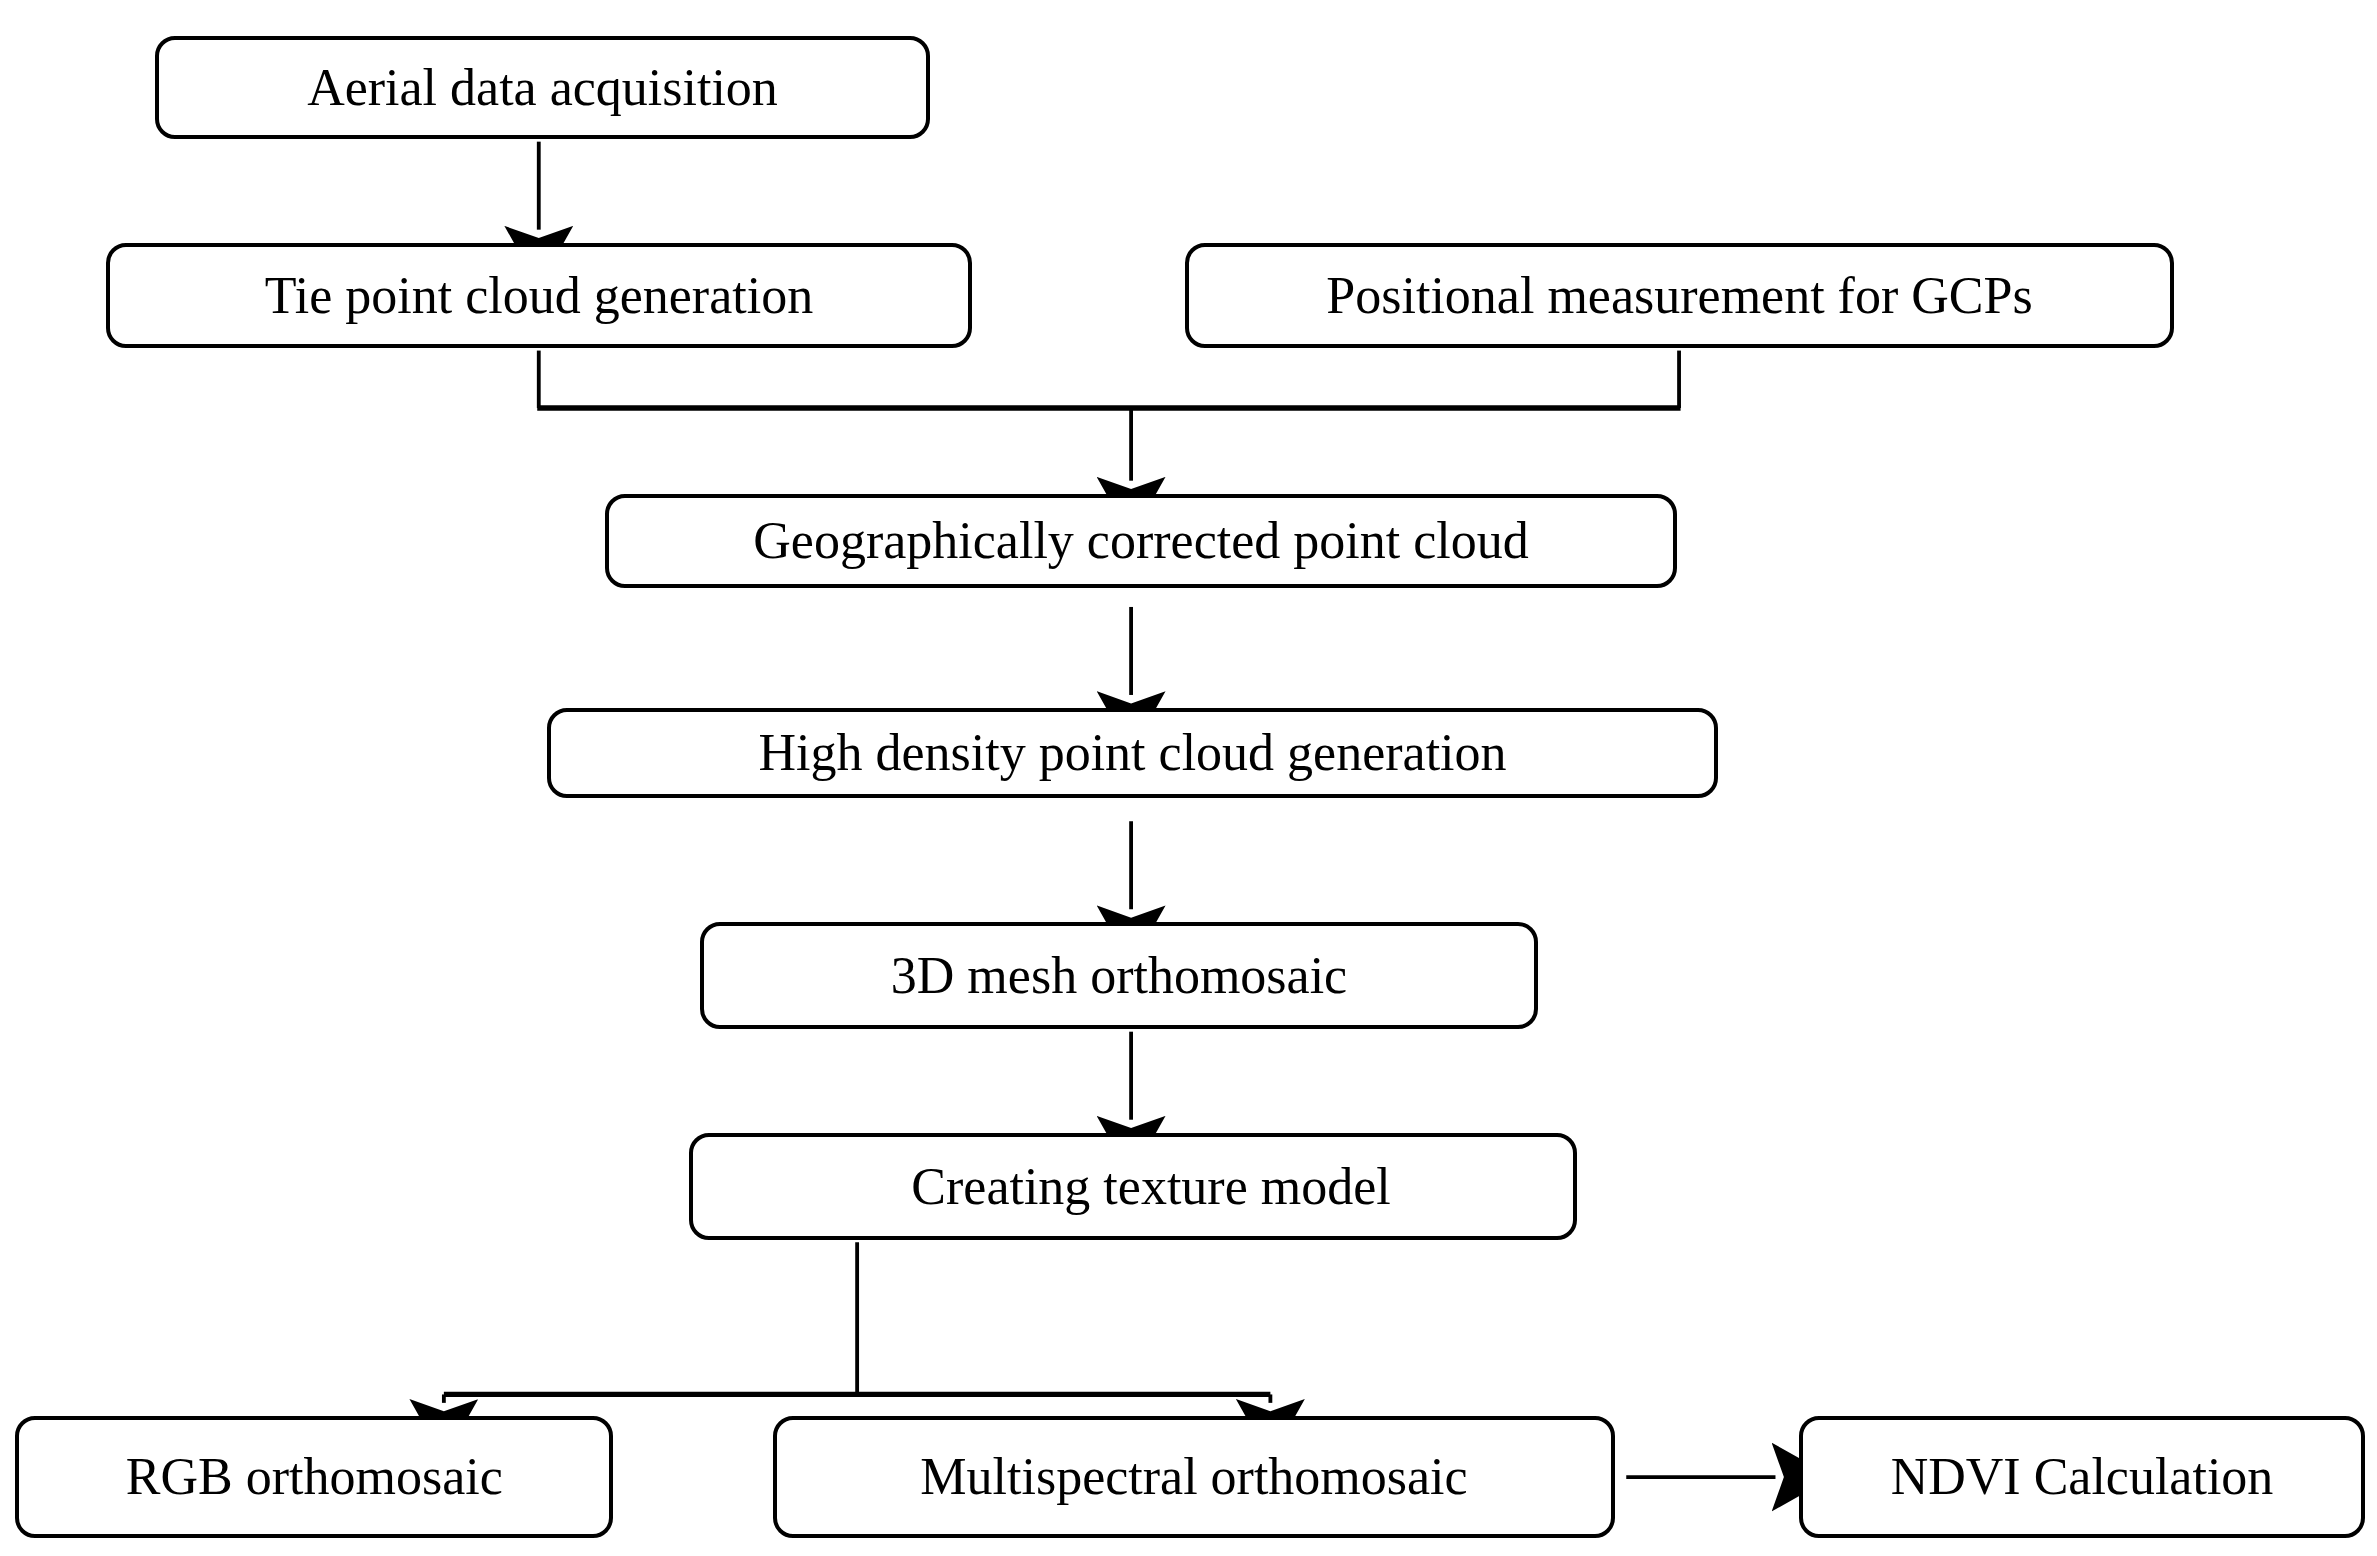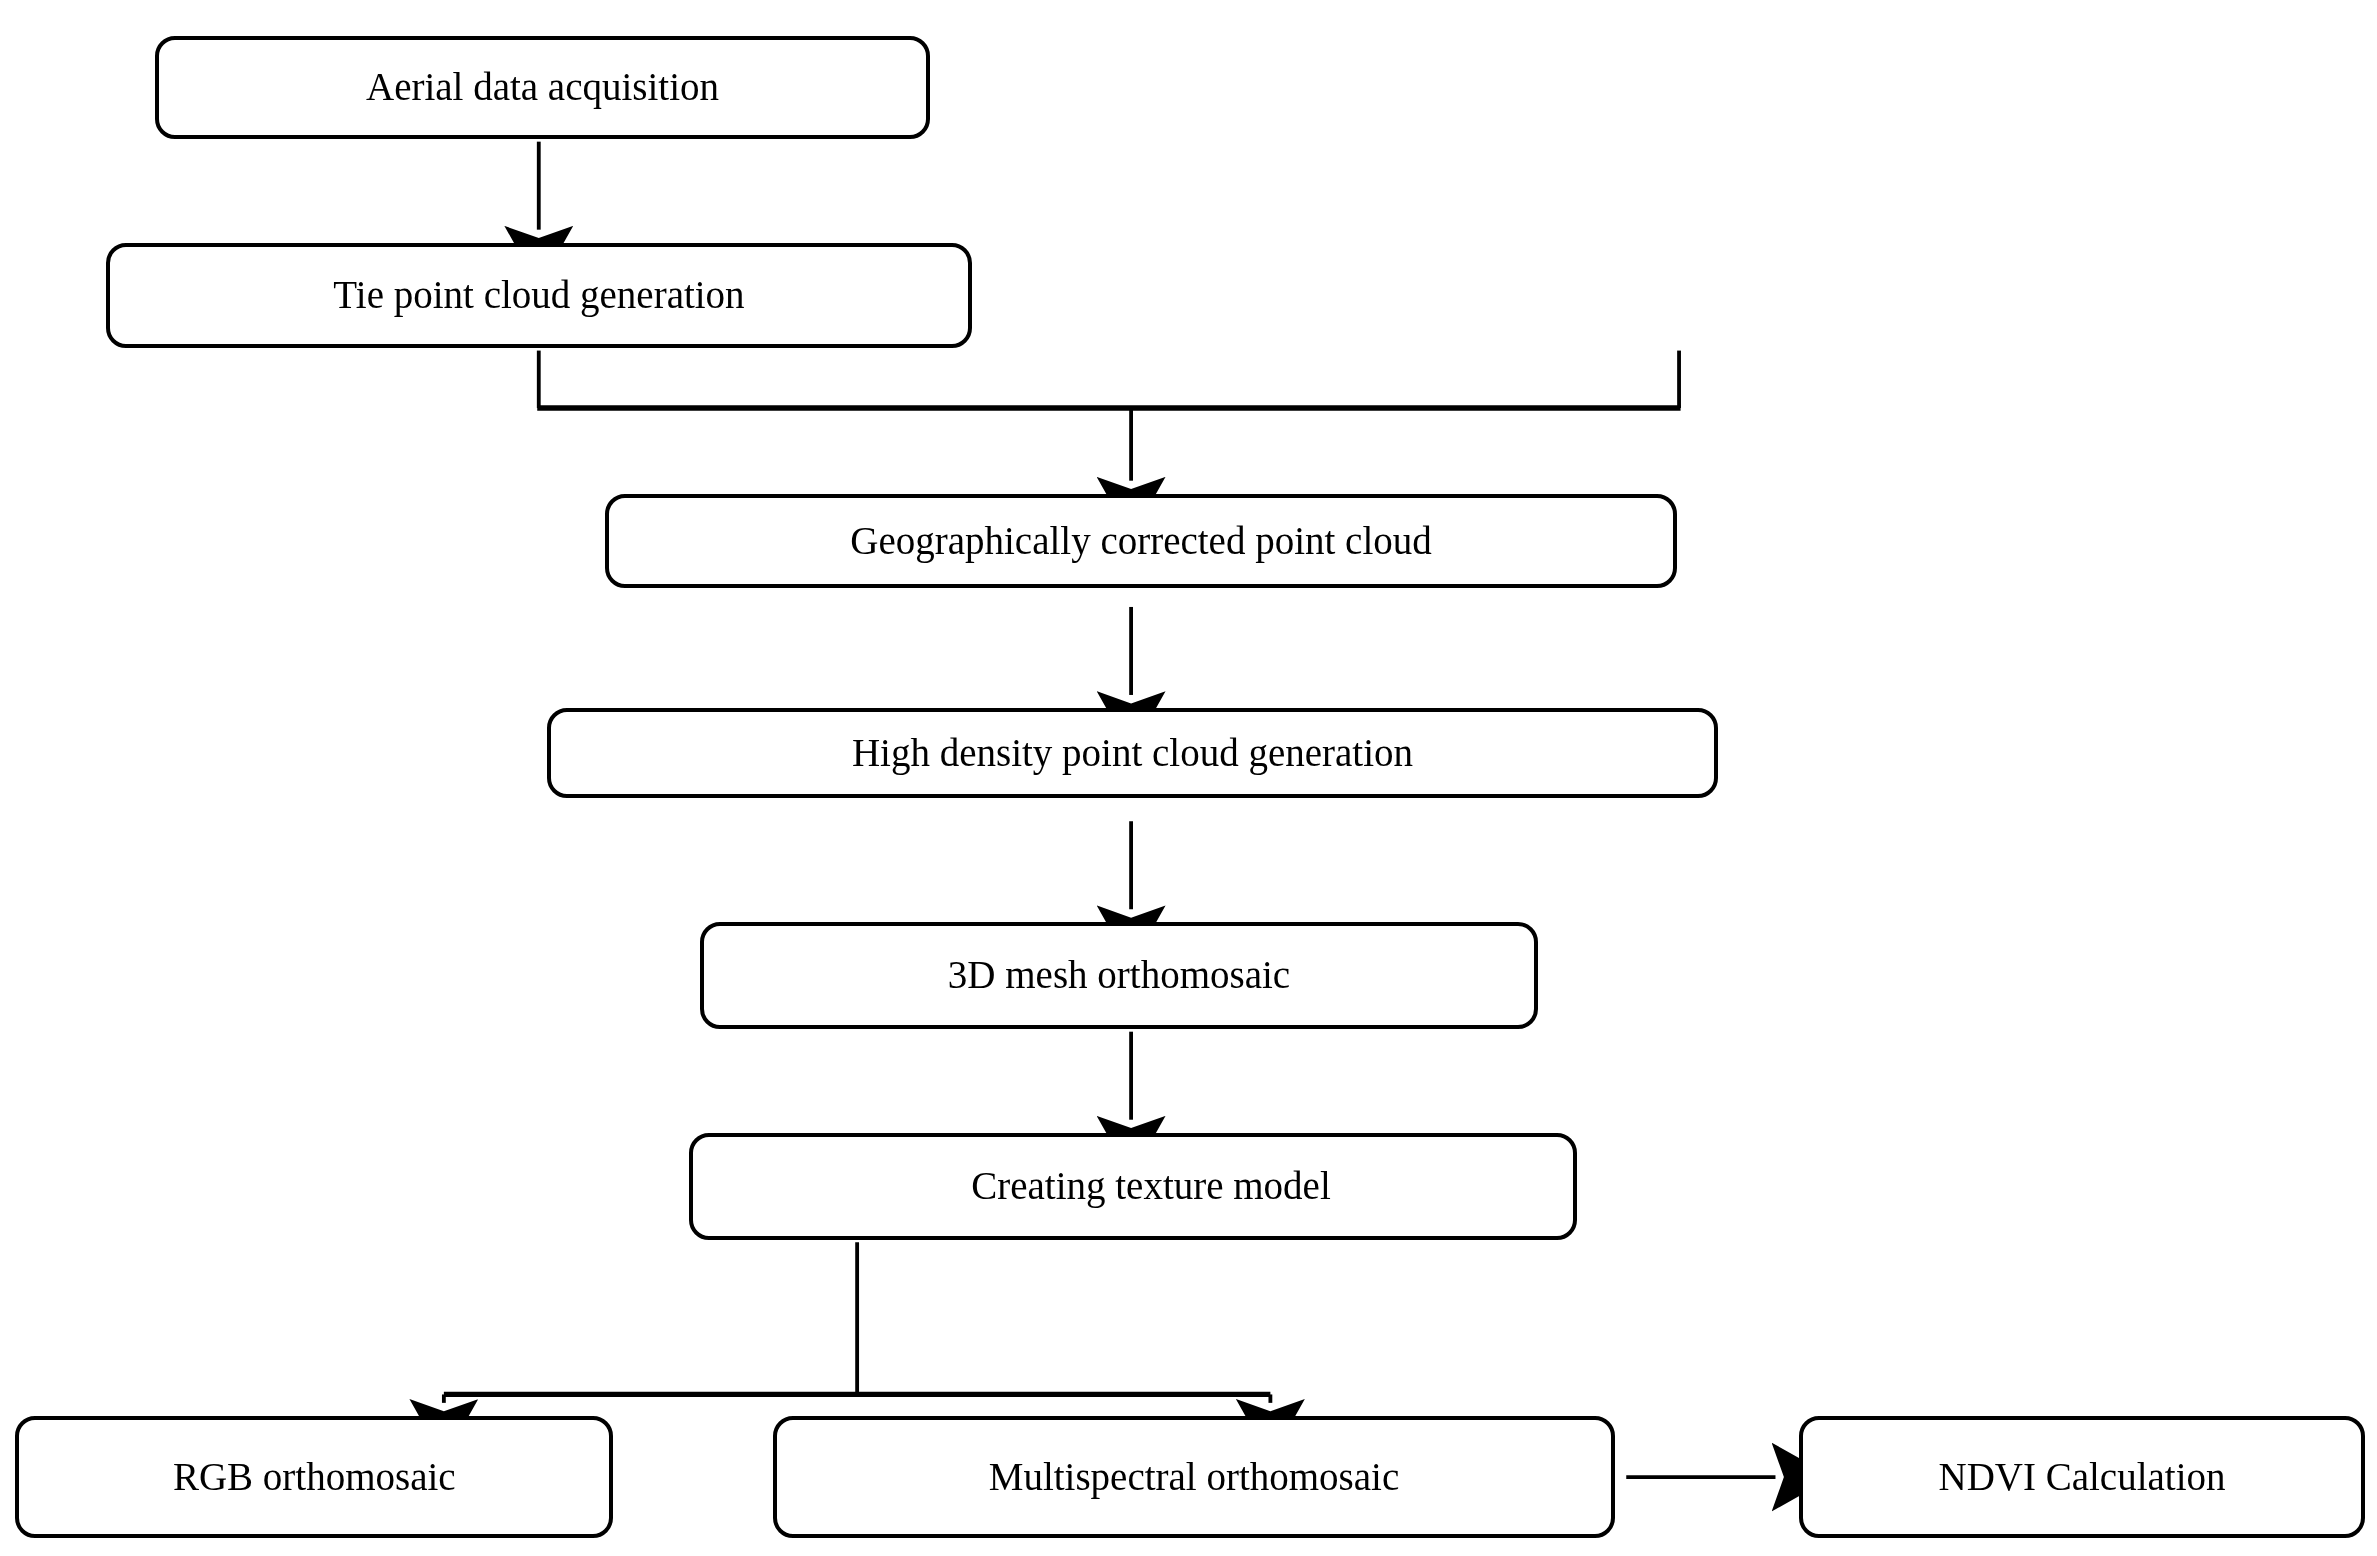--- a/index.html
+++ b/index.html
@@ -22,21 +22,21 @@
     border: 4.6px solid #000000;
     border-radius: 20px;
     background: #ffffff;
     display: flex;
     align-items: center;
     justify-content: center;
     text-align: center;
   }
   .node-label {
     font-family: "Liberation Serif", "DejaVu Serif", serif;
-    font-size: 39px;
+    font-size: 52px;
     line-height: 1.1;
     color: #000000;
     white-space: nowrap;
     padding: 0 13.8px;
   }
   .conn {
     position: absolute;
     pointer-events: none;
   }
   .conn svg {
@@ -104,20 +104,23 @@
   </div>
 
   <div class="node" style="left:155px; top:36px; width:775px; height:103px;">
     <span class="node-label">Aerial data acquisition</span>
   </div>
 
   <div class="node" style="left:106px; top:243px; width:866px; height:105px;">
     <span class="node-label">Tie point cloud generation</span>
   </div>
 
+  <div class="node" style="left:1185px; top:243px; width:989px; height:105px;">
+    <span class="node-label">Positional measurement for GCPs</span>
+  </div>
 
   <div class="node" style="left:605px; top:494px; width:1072px; height:94px;">
     <span class="node-label">Geographically corrected point cloud</span>
   </div>
 
   <div class="node" style="left:547px; top:708px; width:1171px; height:90px;">
     <span class="node-label">High density point cloud generation</span>
   </div>
 
   <div class="node" style="left:700px; top:922px; width:838px; height:107px;">

